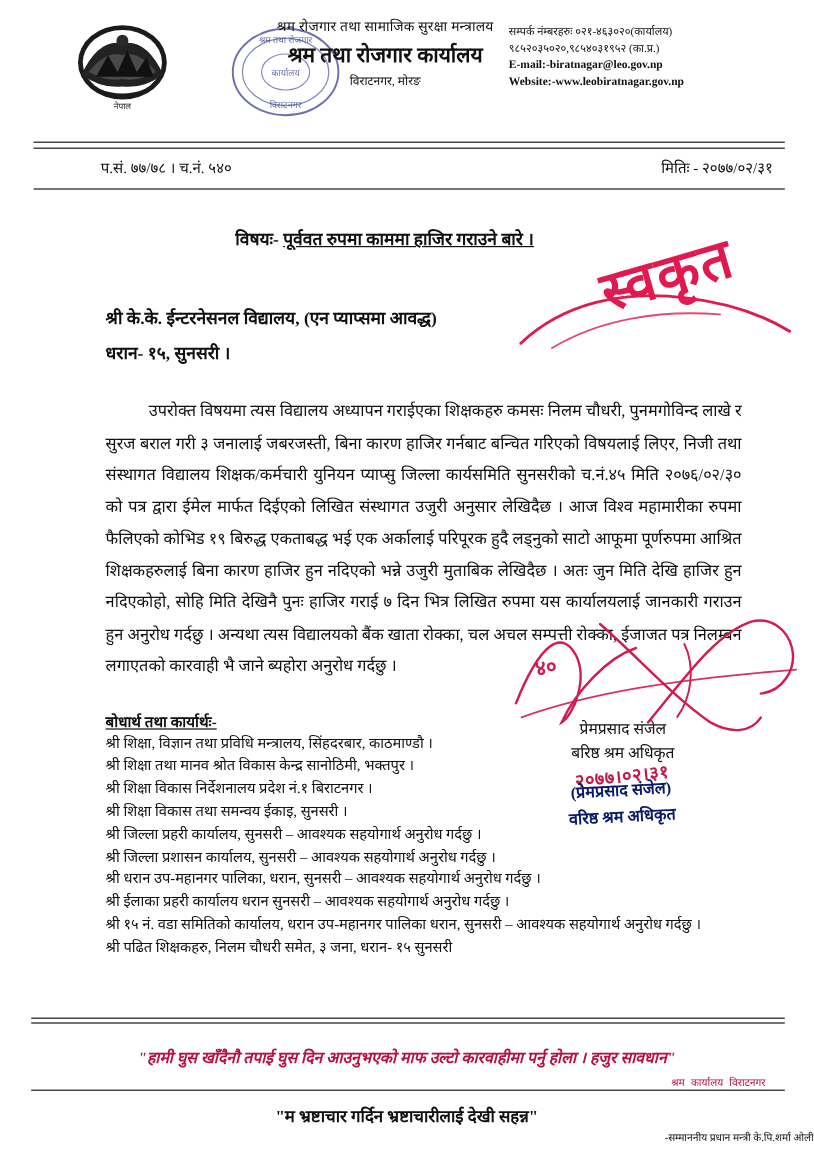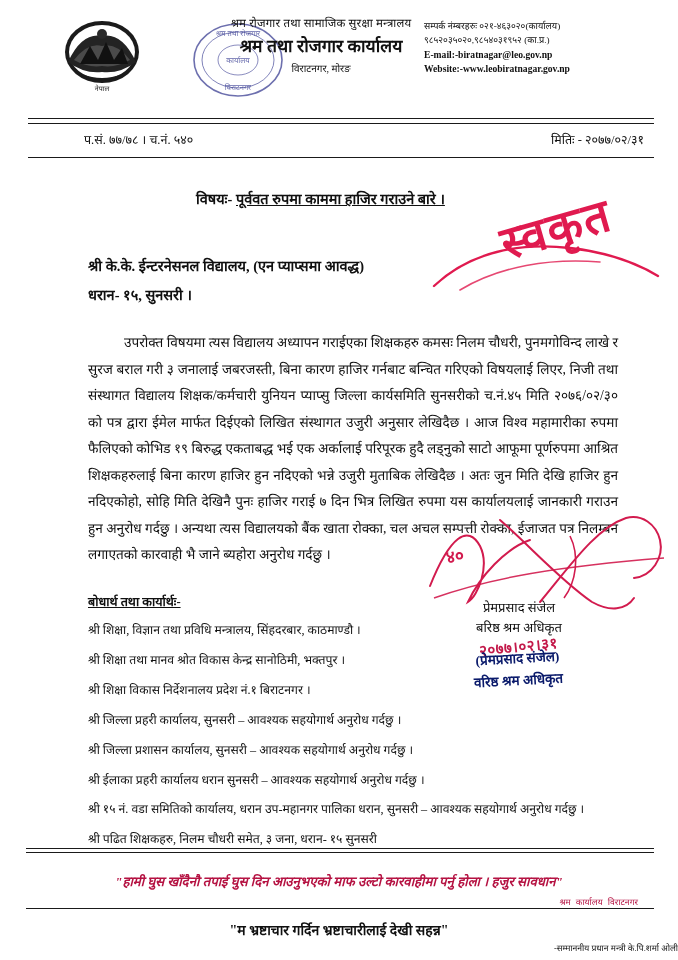--- a/index.html
+++ b/index.html
@@ -167,21 +167,21 @@
     font-weight: bold;
     text-decoration: underline;
   }
   .cc-list {
     position: absolute;
     left: 88px;
     top: 610px;
     font-size: 12.2px;
     line-height: 1.55;
   }
-  .cc-list div { white-space: nowrap; margin-top: 11px; }
+  .cc-list div { white-space: nowrap; }
 
   
   .sig-name {
     position: absolute;
     right: 74px;
     top: 598px;
     font-size: 13px;
     text-align: center;
     width: 170px;
     line-height: 1.55;
@@ -373,22 +373,24 @@
     <div>धरान- १५, सुनसरी ।</div>
   </div>
 
   <div class="para">उपरोक्त विषयमा त्यस विद्यालय अध्यापन गराईएका शिक्षकहरु कमसः निलम चौधरी, पुनमगोविन्द लाखे र सुरज बराल गरी ३ जनालाई जबरजस्ती, बिना कारण हाजिर गर्नबाट बन्चित गरिएको विषयलाई लिएर, निजी तथा संस्थागत विद्यालय शिक्षक/कर्मचारी युनियन प्याप्सु जिल्ला कार्यसमिति सुनसरीको च.नं.४५ मिति २०७६/०२/३० को पत्र द्वारा ईमेल मार्फत दिईएको लिखित संस्थागत उजुरी अनुसार लेखिदैछ । आज विश्व महामारीका रुपमा फैलिएको कोभिड १९ बिरुद्ध एकताबद्ध भई एक अर्कालाई परिपूरक हुदै लड्नुको साटो आफूमा पूर्णरुपमा आश्रित शिक्षकहरुलाई बिना कारण हाजिर हुन नदिएको भन्ने उजुरी मुताबिक लेखिदैछ । अतः जुन मिति देखि हाजिर हुन नदिएकोहो, सोहि मिति देखिनै पुनः हाजिर गराई ७ दिन भित्र लिखित रुपमा यस कार्यालयलाई जानकारी गराउन हुन अनुरोध गर्दछु । अन्यथा त्यस विद्यालयको बैंक खाता रोक्का, चल अचल सम्पत्ती रोक्का, ईजाजत पत्र निलम्बन लगाएतको कारवाही भै जाने ब्यहोरा अनुरोध गर्दछु ।</div>
 
   <div class="cc-title">बोधार्थ तथा कार्यार्थः-</div>
   <div class="cc-list">
     <div>श्री शिक्षा, विज्ञान तथा प्रविधि मन्त्रालय, सिंहदरबार, काठमाण्डौ ।</div>
     <div>श्री शिक्षा तथा मानव श्रोत विकास केन्द्र सानोठिमी, भक्तपुर ।</div>
     <div>श्री शिक्षा विकास निर्देशनालय प्रदेश नं.१ बिराटनगर ।</div>
+    <div>श्री शिक्षा विकास तथा समन्वय ईकाइ, सुनसरी ।</div>
     <div>श्री जिल्ला प्रहरी कार्यालय, सुनसरी – आवश्यक सहयोगार्थ अनुरोध गर्दछु ।</div>
     <div>श्री जिल्ला प्रशासन कार्यालय, सुनसरी – आवश्यक सहयोगार्थ अनुरोध गर्दछु ।</div>
+    <div>श्री धरान उप-महानगर पालिका, धरान, सुनसरी – आवश्यक सहयोगार्थ अनुरोध गर्दछु ।</div>
     <div>श्री ईलाका प्रहरी कार्यालय धरान सुनसरी – आवश्यक सहयोगार्थ अनुरोध गर्दछु ।</div>
     <div>श्री १५ नं. वडा समितिको कार्यालय, धरान उप-महानगर पालिका धरान, सुनसरी – आवश्यक सहयोगार्थ अनुरोध गर्दछु ।</div>
     <div>श्री पढित शिक्षकहरु, निलम चौधरी समेत, ३ जना, धरान- १५ सुनसरी</div>
   </div>
 
   <div class="sig-name">
     <div>प्रेमप्रसाद संजेल</div>
     <div>बरिष्ठ श्रम अधिकृत</div>
   </div>
 

